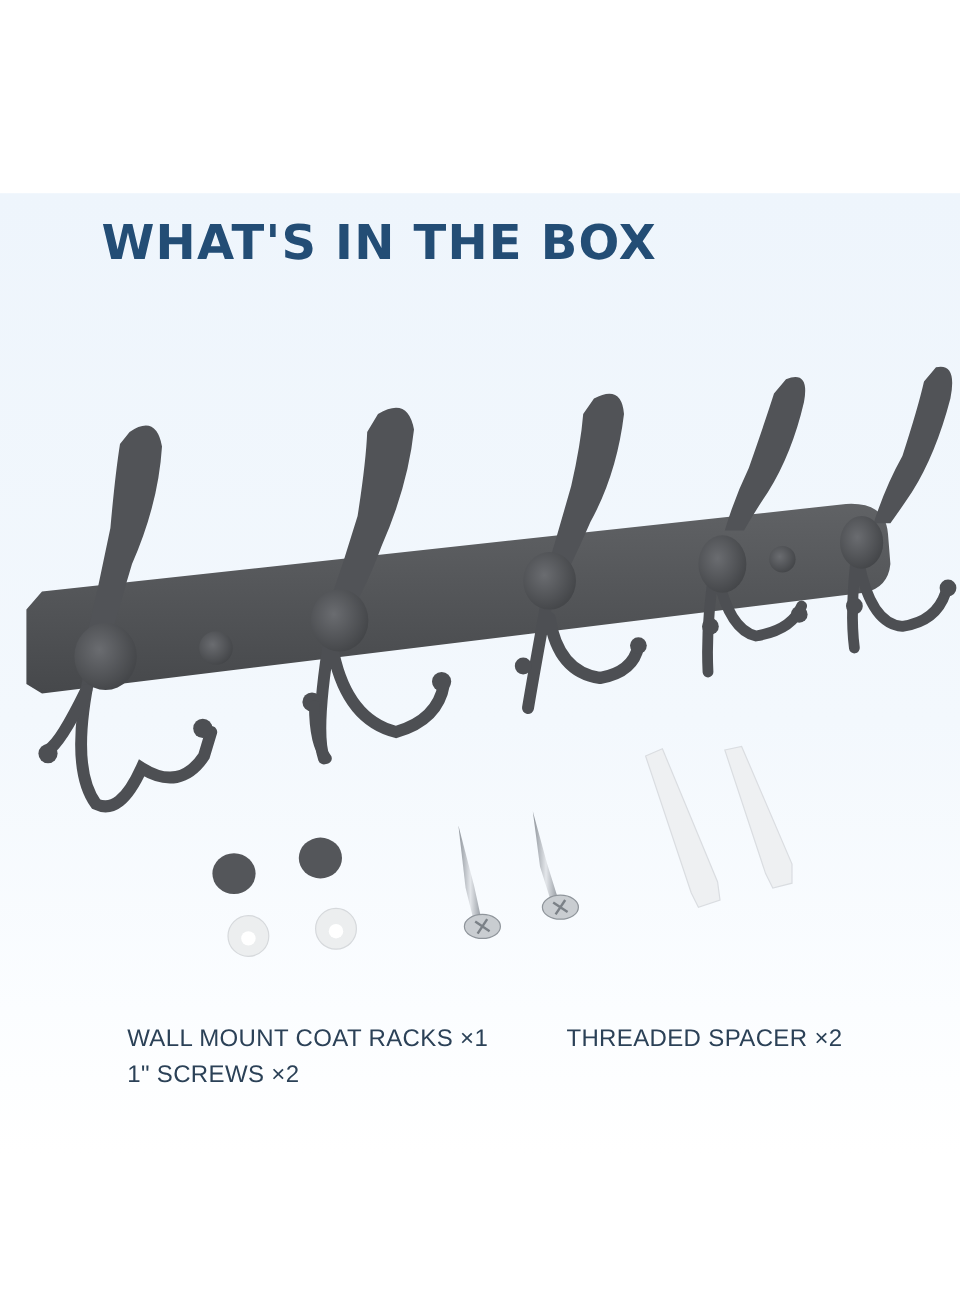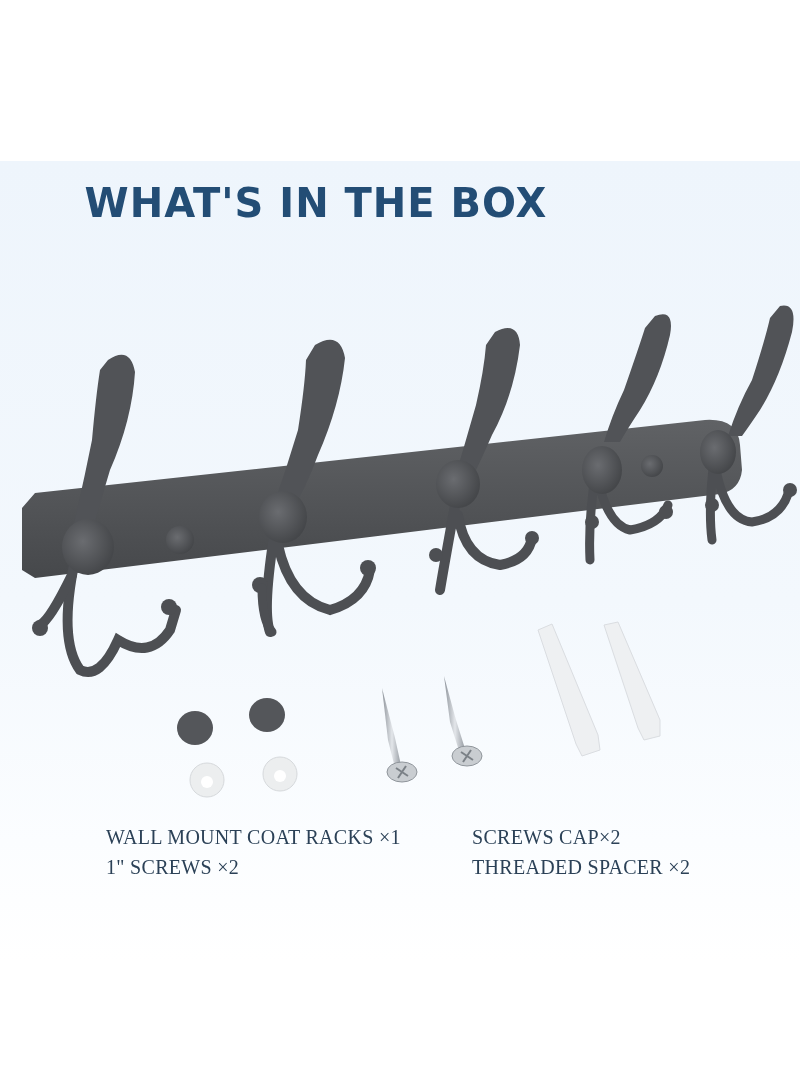--- a/index.html
+++ b/index.html
@@ -2,21 +2,21 @@
 <html><head>
 <meta charset="utf-8">
 <style>
   html,body{margin:0;padding:0;}
   body{width:800px;height:1091px;position:relative;background:#ffffff;overflow:hidden;font-family:"Liberation Sans",sans-serif;}
   .panel{position:absolute;left:0;top:161px;width:800px;height:800px;
     background:linear-gradient(180deg,#eef5fc 0%,#f3f8fd 55%,#fbfdff 85%,#ffffff 100%);}
   .title{position:absolute;left:0;top:180px;width:632px;text-align:center;
     font-family:"DejaVu Sans",sans-serif;font-weight:bold;font-size:40px;letter-spacing:1px;color:#234d75;}
   .product{position:absolute;left:0;top:290px;width:800px;height:520px;}
-  .list{position:absolute;top:822px;font-family:Liberation Serif, serif;font-size:20px;color:#2b4157;line-height:30px;letter-spacing:0.3px;}
+  .list{position:absolute;top:851px;font-family:Liberation Sans, sans-serif;font-size:20px;color:#2b4157;line-height:30px;letter-spacing:0.3px;}
   .list div{white-space:nowrap;}
   .col1{left:106px;}
   .col2{left:472px;}
 </style>
 </head>
 <body>
 
 <div class="panel"></div>
 
 <div class="title">WHAT'S IN THE BOX</div>
@@ -113,15 +113,14 @@
     <path d="M604 625 L618 622 L660 720 L660 736 L644 740 L638 728 Z" fill="#eef0f2" stroke="#dadde1"></path>
   </g>
 </svg>
 
 <div class="list col1">
   <div>WALL MOUNT COAT RACKS ×1</div>
   <div>1" SCREWS ×2</div>
 </div>
 
 <div class="list col2">
-  <div>SCREWS CAP×2</div>
   <div>THREADED SPACER ×2</div>
 </div>
 
 </body></html>

